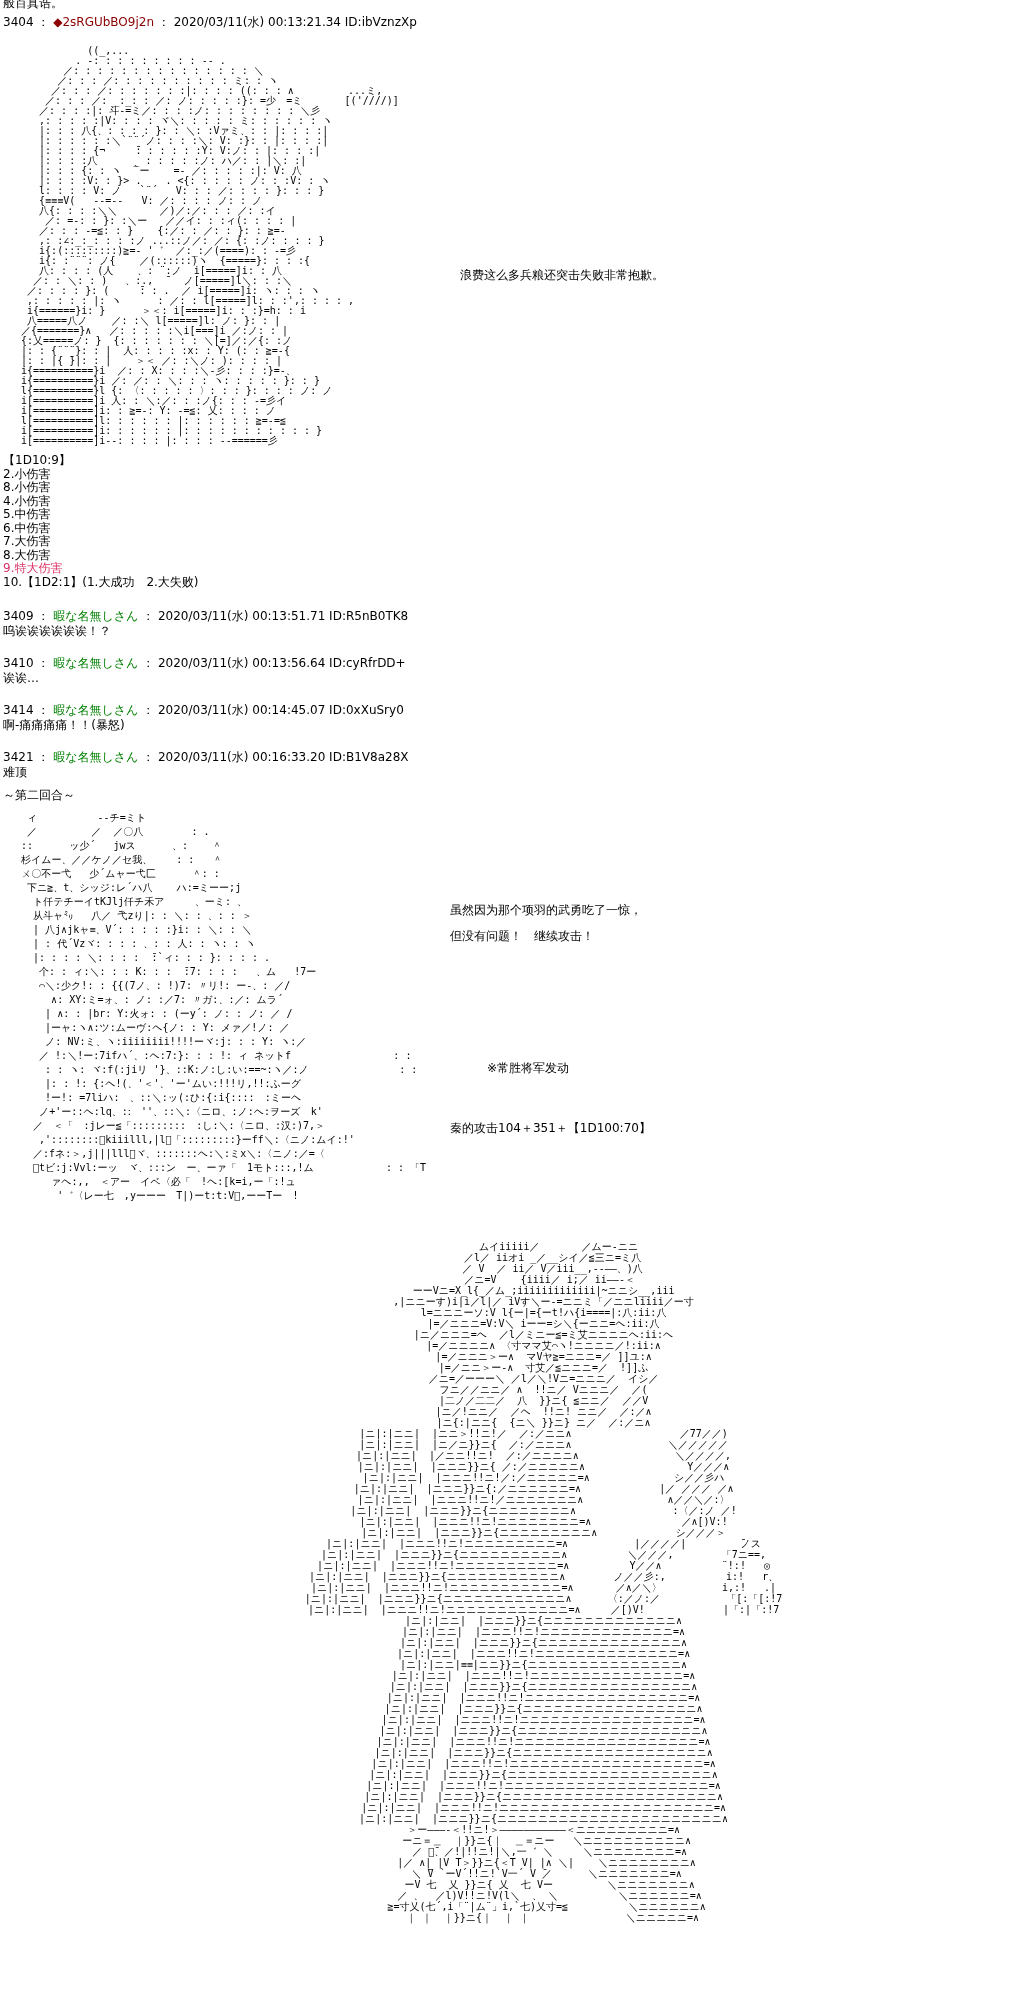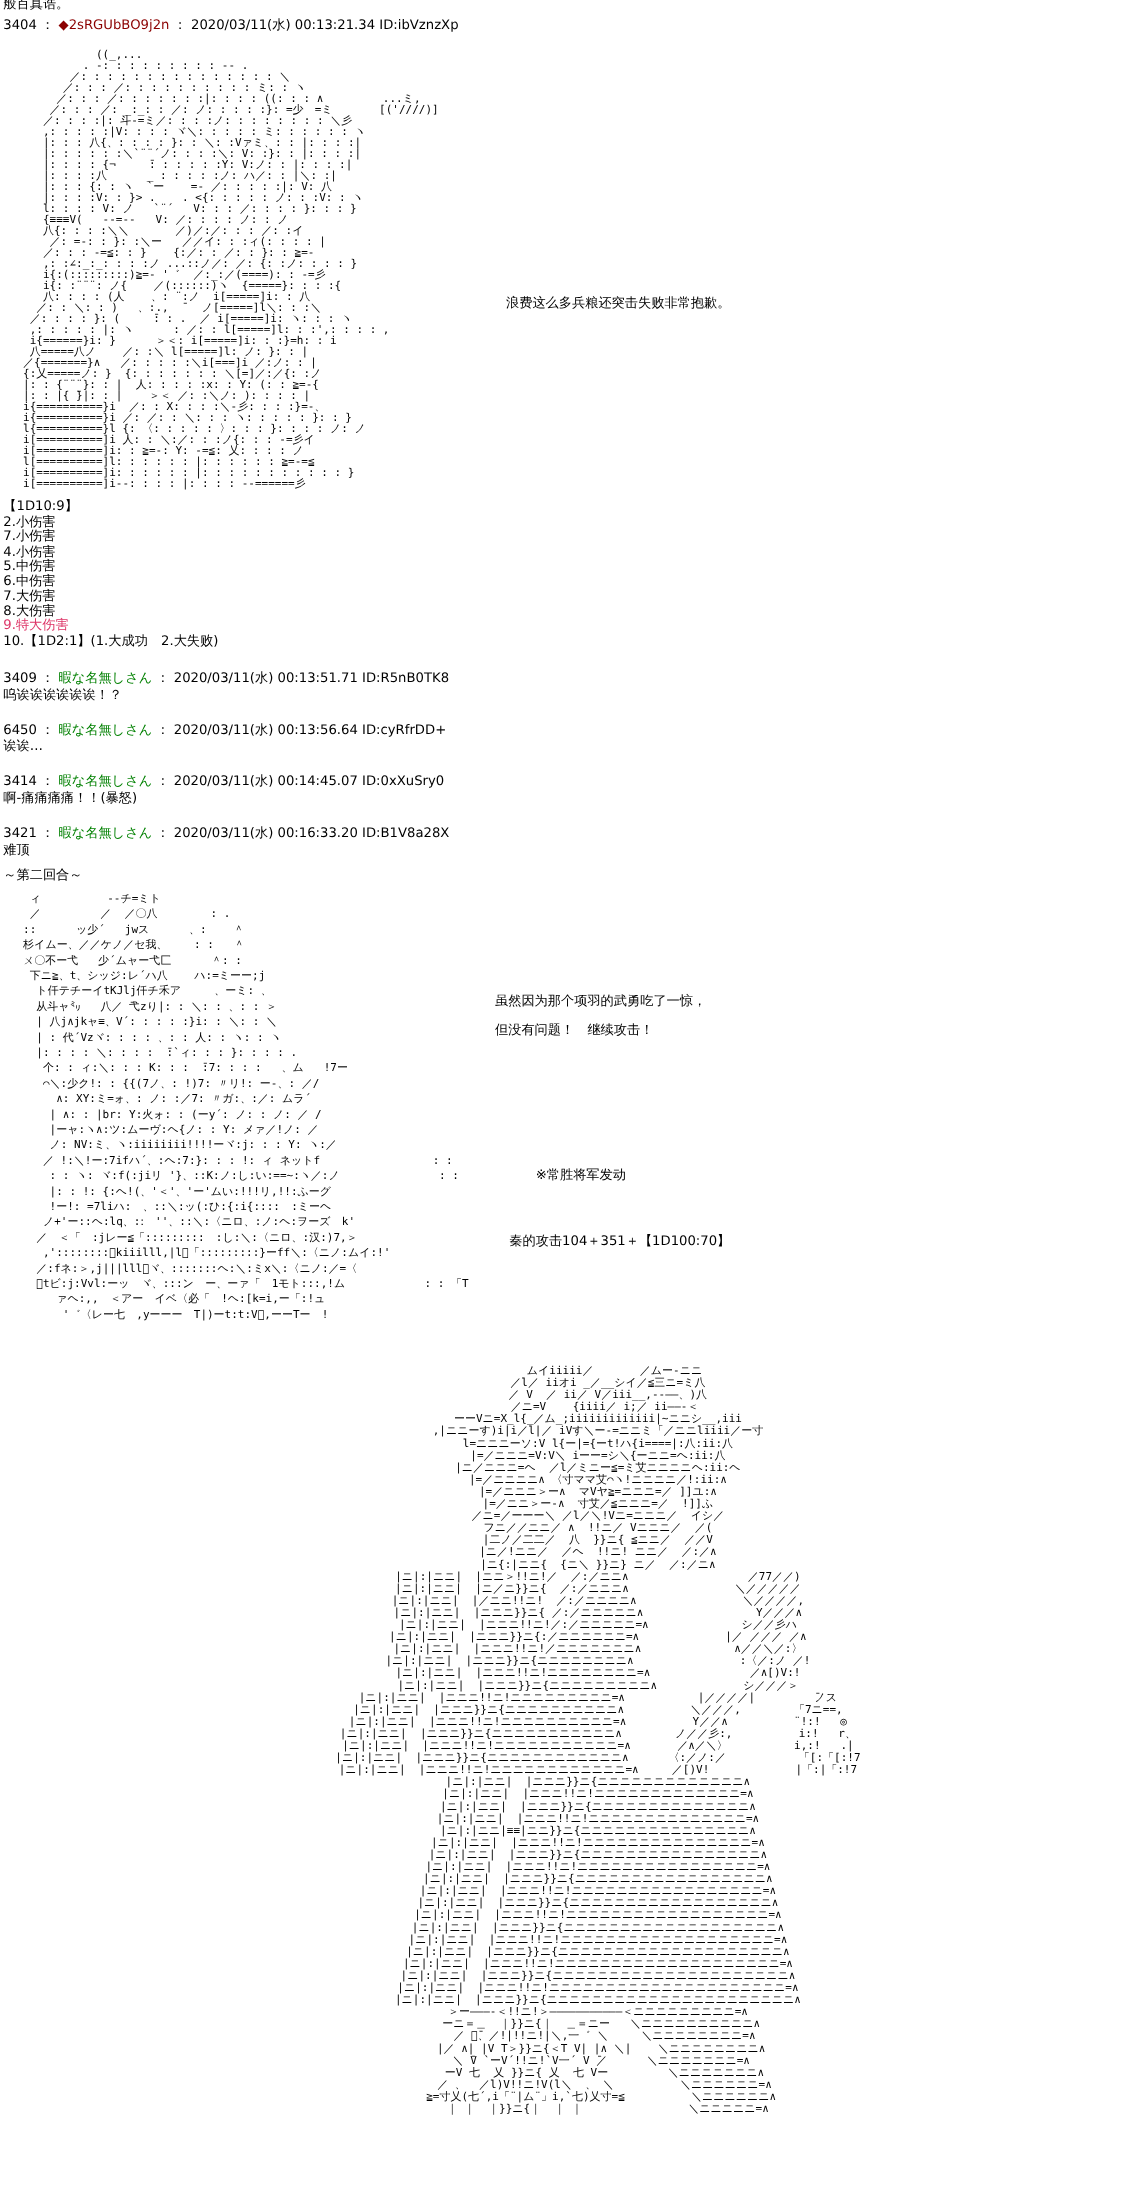--- a/index.html
+++ b/index.html
@@ -28,21 +28,21 @@
     margin: 0; font-family: "DejaVu Sans Mono", monospace;
     font-size: 10px; line-height: 10px; white-space: pre; color: #000;
   }
   .aa2 { line-height: 14px; }
   .aa3 { line-height: 11px; text-align: center; }
   .side { position: absolute; white-space: pre; font-size: 12px; line-height: 15px; }
   .p1-side  { left: 445px; top: 222px; }
   .p2-side1 { left: 435px; top: 92px; }
   .p2-side2 { left: 435px; top: 118px; }
   .p2-side3 { left: 472px; top: 250px; }
-  .p2-side4 { left: 448px; top: 310px; }
+  .p2-side4 { left: 435px; top: 310px; }
   .dice { margin-top: 8px; }
   .dice-line { line-height: 13.5px; }
   .hl { color: #dd3366; }
   .round-title { margin-top: 8px; line-height: 15px; }
 </style>
 </head>
 <body>
 
 <div class="page">
 
@@ -91,38 +91,38 @@
  i[==========]i: : ≧=-: Y: -=≦: 乂: : : : ノ
  l[==========]l: : : : : : |: : : : : : ≧=-=≦
  i[==========]i: : : : : : |: : : : : : : : : : : }
  i[==========]i‐-: : : : |: : : : -‐======彡</pre>
       <div class="side p1-side">浪费这么多兵粮还突击失败非常抱歉。</div>
     </div>
 
     <div class="dice">
       <div class="dice-line">【1D10:9】</div>
       <div class="dice-line">2.小伤害</div>
-      <div class="dice-line">7.小伤害</div>
+      <div class="dice-line">8.小伤害</div>
       <div class="dice-line">4.小伤害</div>
       <div class="dice-line">5.中伤害</div>
       <div class="dice-line">6.中伤害</div>
       <div class="dice-line">7.大伤害</div>
       <div class="dice-line">8.大伤害</div>
       <div class="dice-line hl">9.特大伤害</div>
       <div class="dice-line">10.【1D2:1】(1.大成功　2.大失败)</div>
     </div>
   </div>
 
   <div>
     <div class="post-header hdr-3409"><span>3409</span><span> ： </span><span class="green">暇な名無しさん</span><span> ： </span><span>2020/03/11(水) 00:13:51.71</span><span> </span><span>ID:R5nB0TK8</span></div>
     <div class="post-body">呜诶诶诶诶诶诶！？</div>
   </div>
 
   <div>
-    <div class="post-header hdr-gap"><span>6450</span><span> ： </span><span class="green">暇な名無しさん</span><span> ： </span><span>2020/03/11(水) 00:13:56.64</span><span> </span><span>ID:cyRfrDD+</span></div>
+    <div class="post-header hdr-gap"><span>3410</span><span> ： </span><span class="green">暇な名無しさん</span><span> ： </span><span>2020/03/11(水) 00:13:56.64</span><span> </span><span>ID:cyRfrDD+</span></div>
     <div class="post-body">诶诶…</div>
   </div>
 
   <div>
     <div class="post-header hdr-gap"><span>3414</span><span> ： </span><span class="green">暇な名無しさん</span><span> ： </span><span>2020/03/11(水) 00:14:45.07</span><span> </span><span>ID:0xXuSry0</span></div>
     <div class="post-body">啊-痛痛痛痛！！(暴怒)</div>
   </div>
 
   <div>
     <div class="post-header hdr-gap"><span>3421</span><span> ： </span><span class="green">暇な名無しさん</span><span> ： </span><span>2020/03/11(水) 00:16:33.20</span><span> </span><span>ID:B1V8a28X</span></div>

